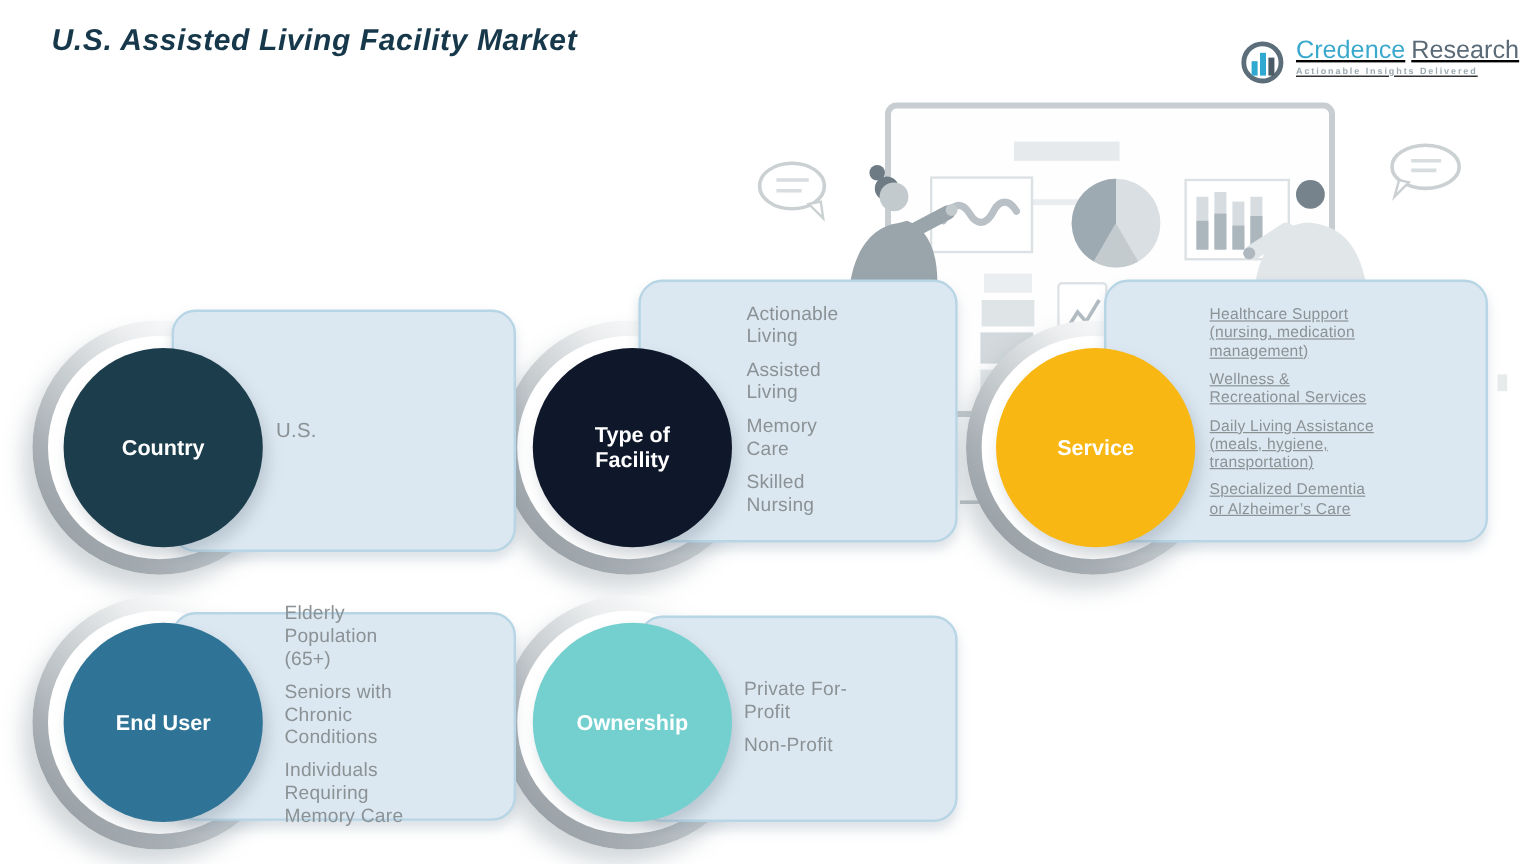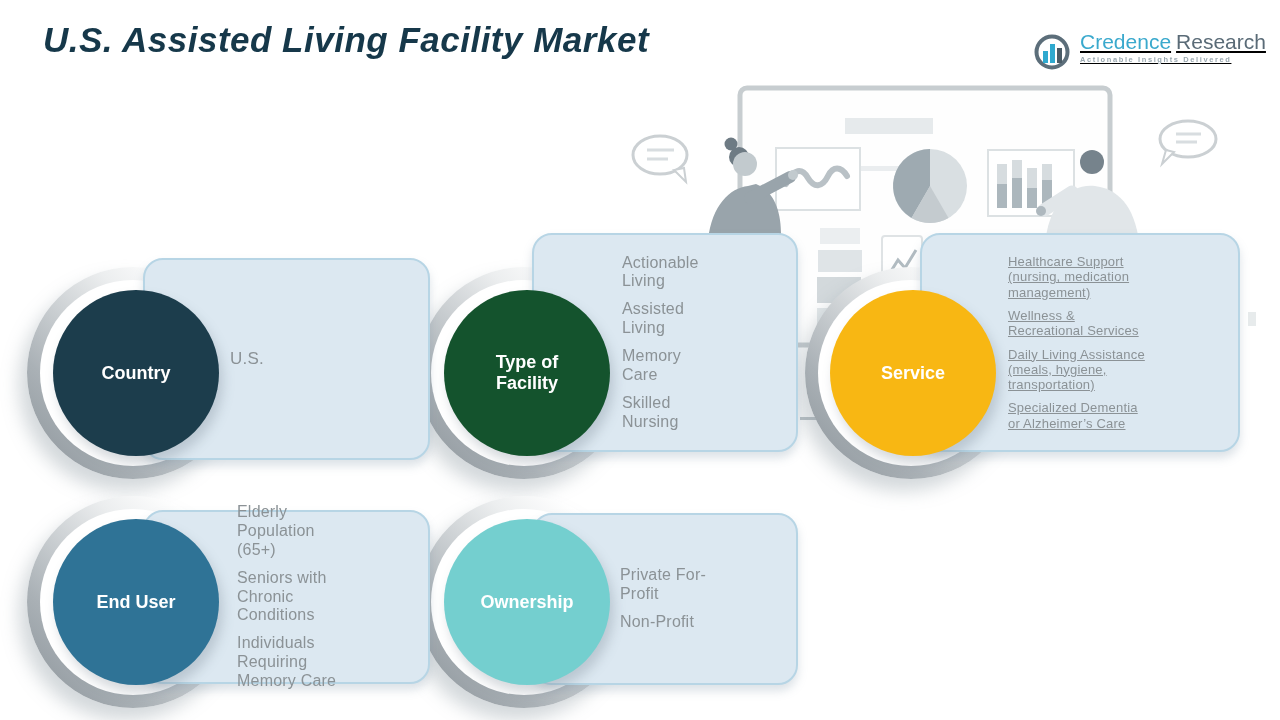--- a/index.html
+++ b/index.html
@@ -6,21 +6,21 @@
   body{
     width:1280px;height:720px;position:relative;overflow:hidden;
     background:#ffffff;
     font-family:"Liberation Sans", sans-serif;
   }
   .stage{position:absolute;inset:0;}
 
   
   .page-title{
     position:absolute;left:43px;top:20px;margin:0;
-    font-size:35px;font-weight:bold;font-style:italic;
+    font-size:25px;font-weight:bold;font-style:italic;
     letter-spacing:0.5px;color:#16384A;z-index:6;
   }
 
   
   .logo{position:absolute;left:1033px;top:31px;display:flex;align-items:flex-start;gap:7px;z-index:6;}
   .logo-text{display:flex;flex-direction:column;text-decoration:underline;}
   .logo-name{font-size:21px;line-height:22px;font-weight:400;}
   .logo-name .p1{color:#3AA9CD;}
   .logo-name .p2{color:#5A6B77;margin-left:5px;}
   .logo-tagline{
@@ -182,21 +182,21 @@
 
   <div class="ring g2-ring"></div>
   <div class="card c2">
     <div class="card-items">
         <div class="card-item">Actionable Living</div>
         <div class="card-item">Assisted Living</div>
         <div class="card-item">Memory Care</div>
         <div class="card-item">Skilled Nursing</div>
       </div>
   </div>
-  <div class="circle g2-circle" style="background: #14532d;">
+  <div class="circle g2-circle" style="background: #0f172a;">
     <span>Type of Facility</span>
   </div>
 
   <div class="ring g3-ring"></div>
   <div class="card c3">
     <div class="card-items">
         <div class="card-item">Healthcare Support (nursing, medication management)</div>
         <div class="card-item">Wellness &amp; Recreational Services</div>
         <div class="card-item">Daily Living Assistance (meals, hygiene, transportation)</div>
         <div class="card-item">Specialized Dementia or Alzheimer’s Care</div>

